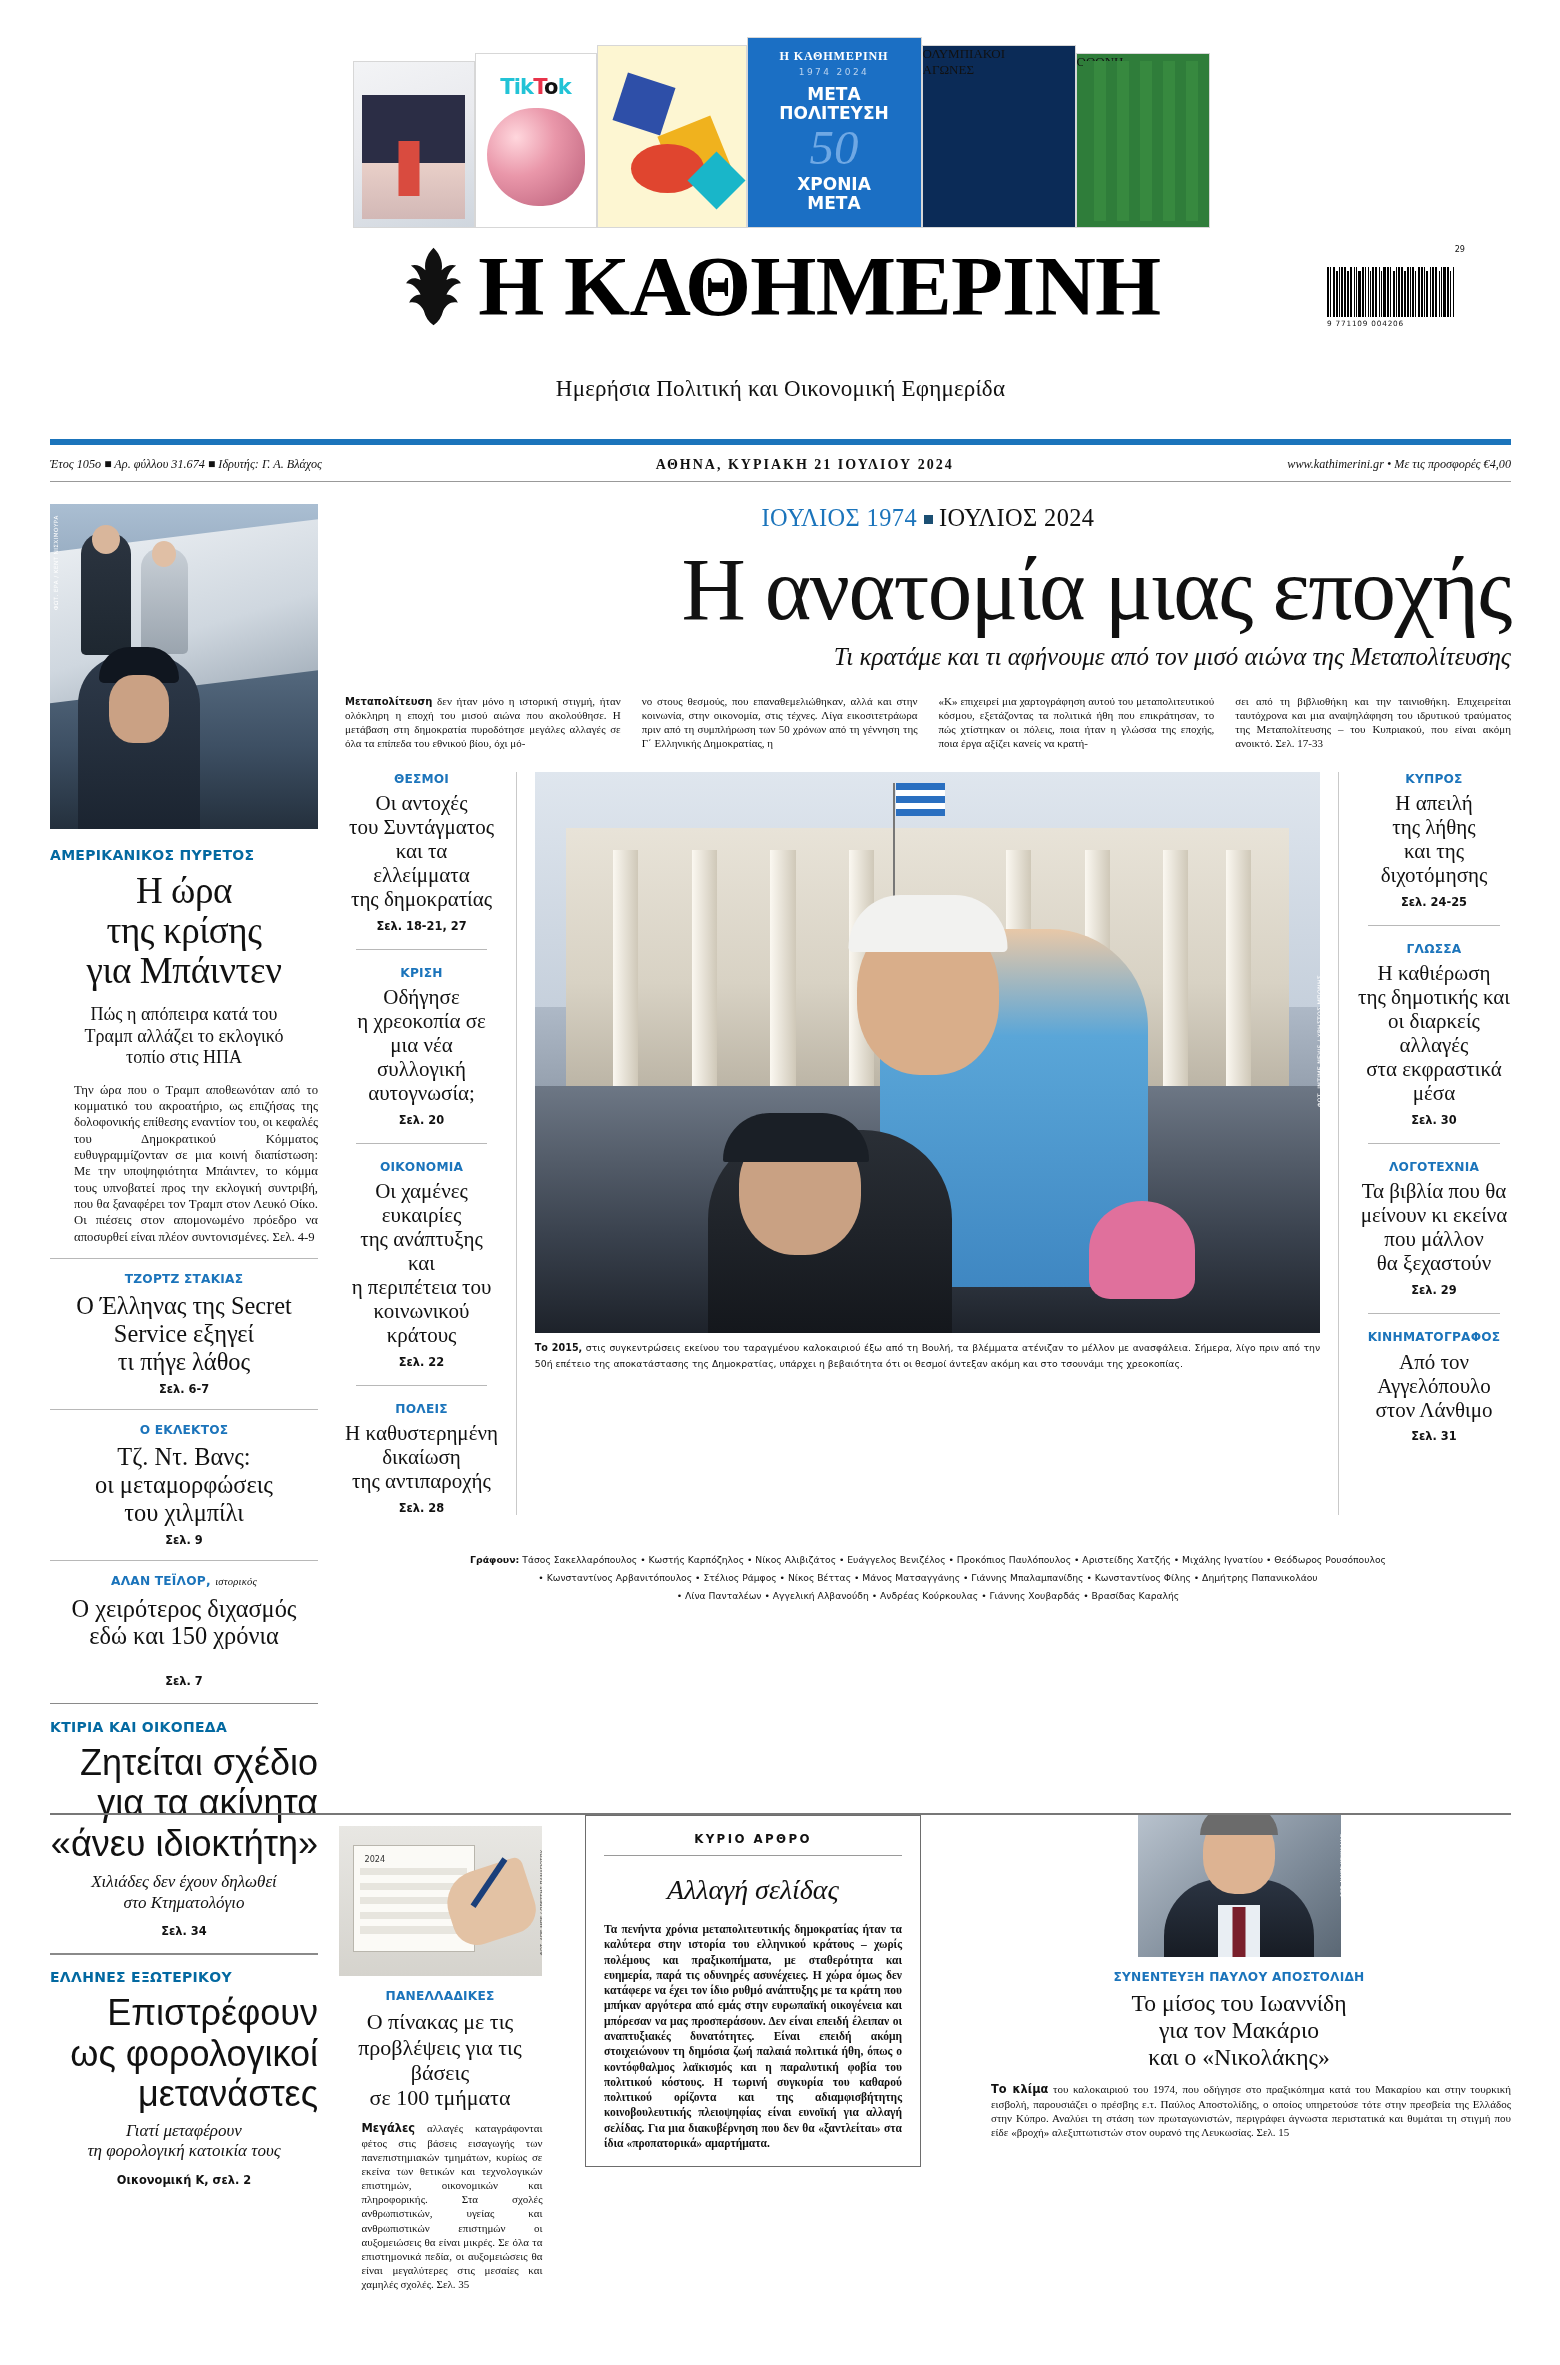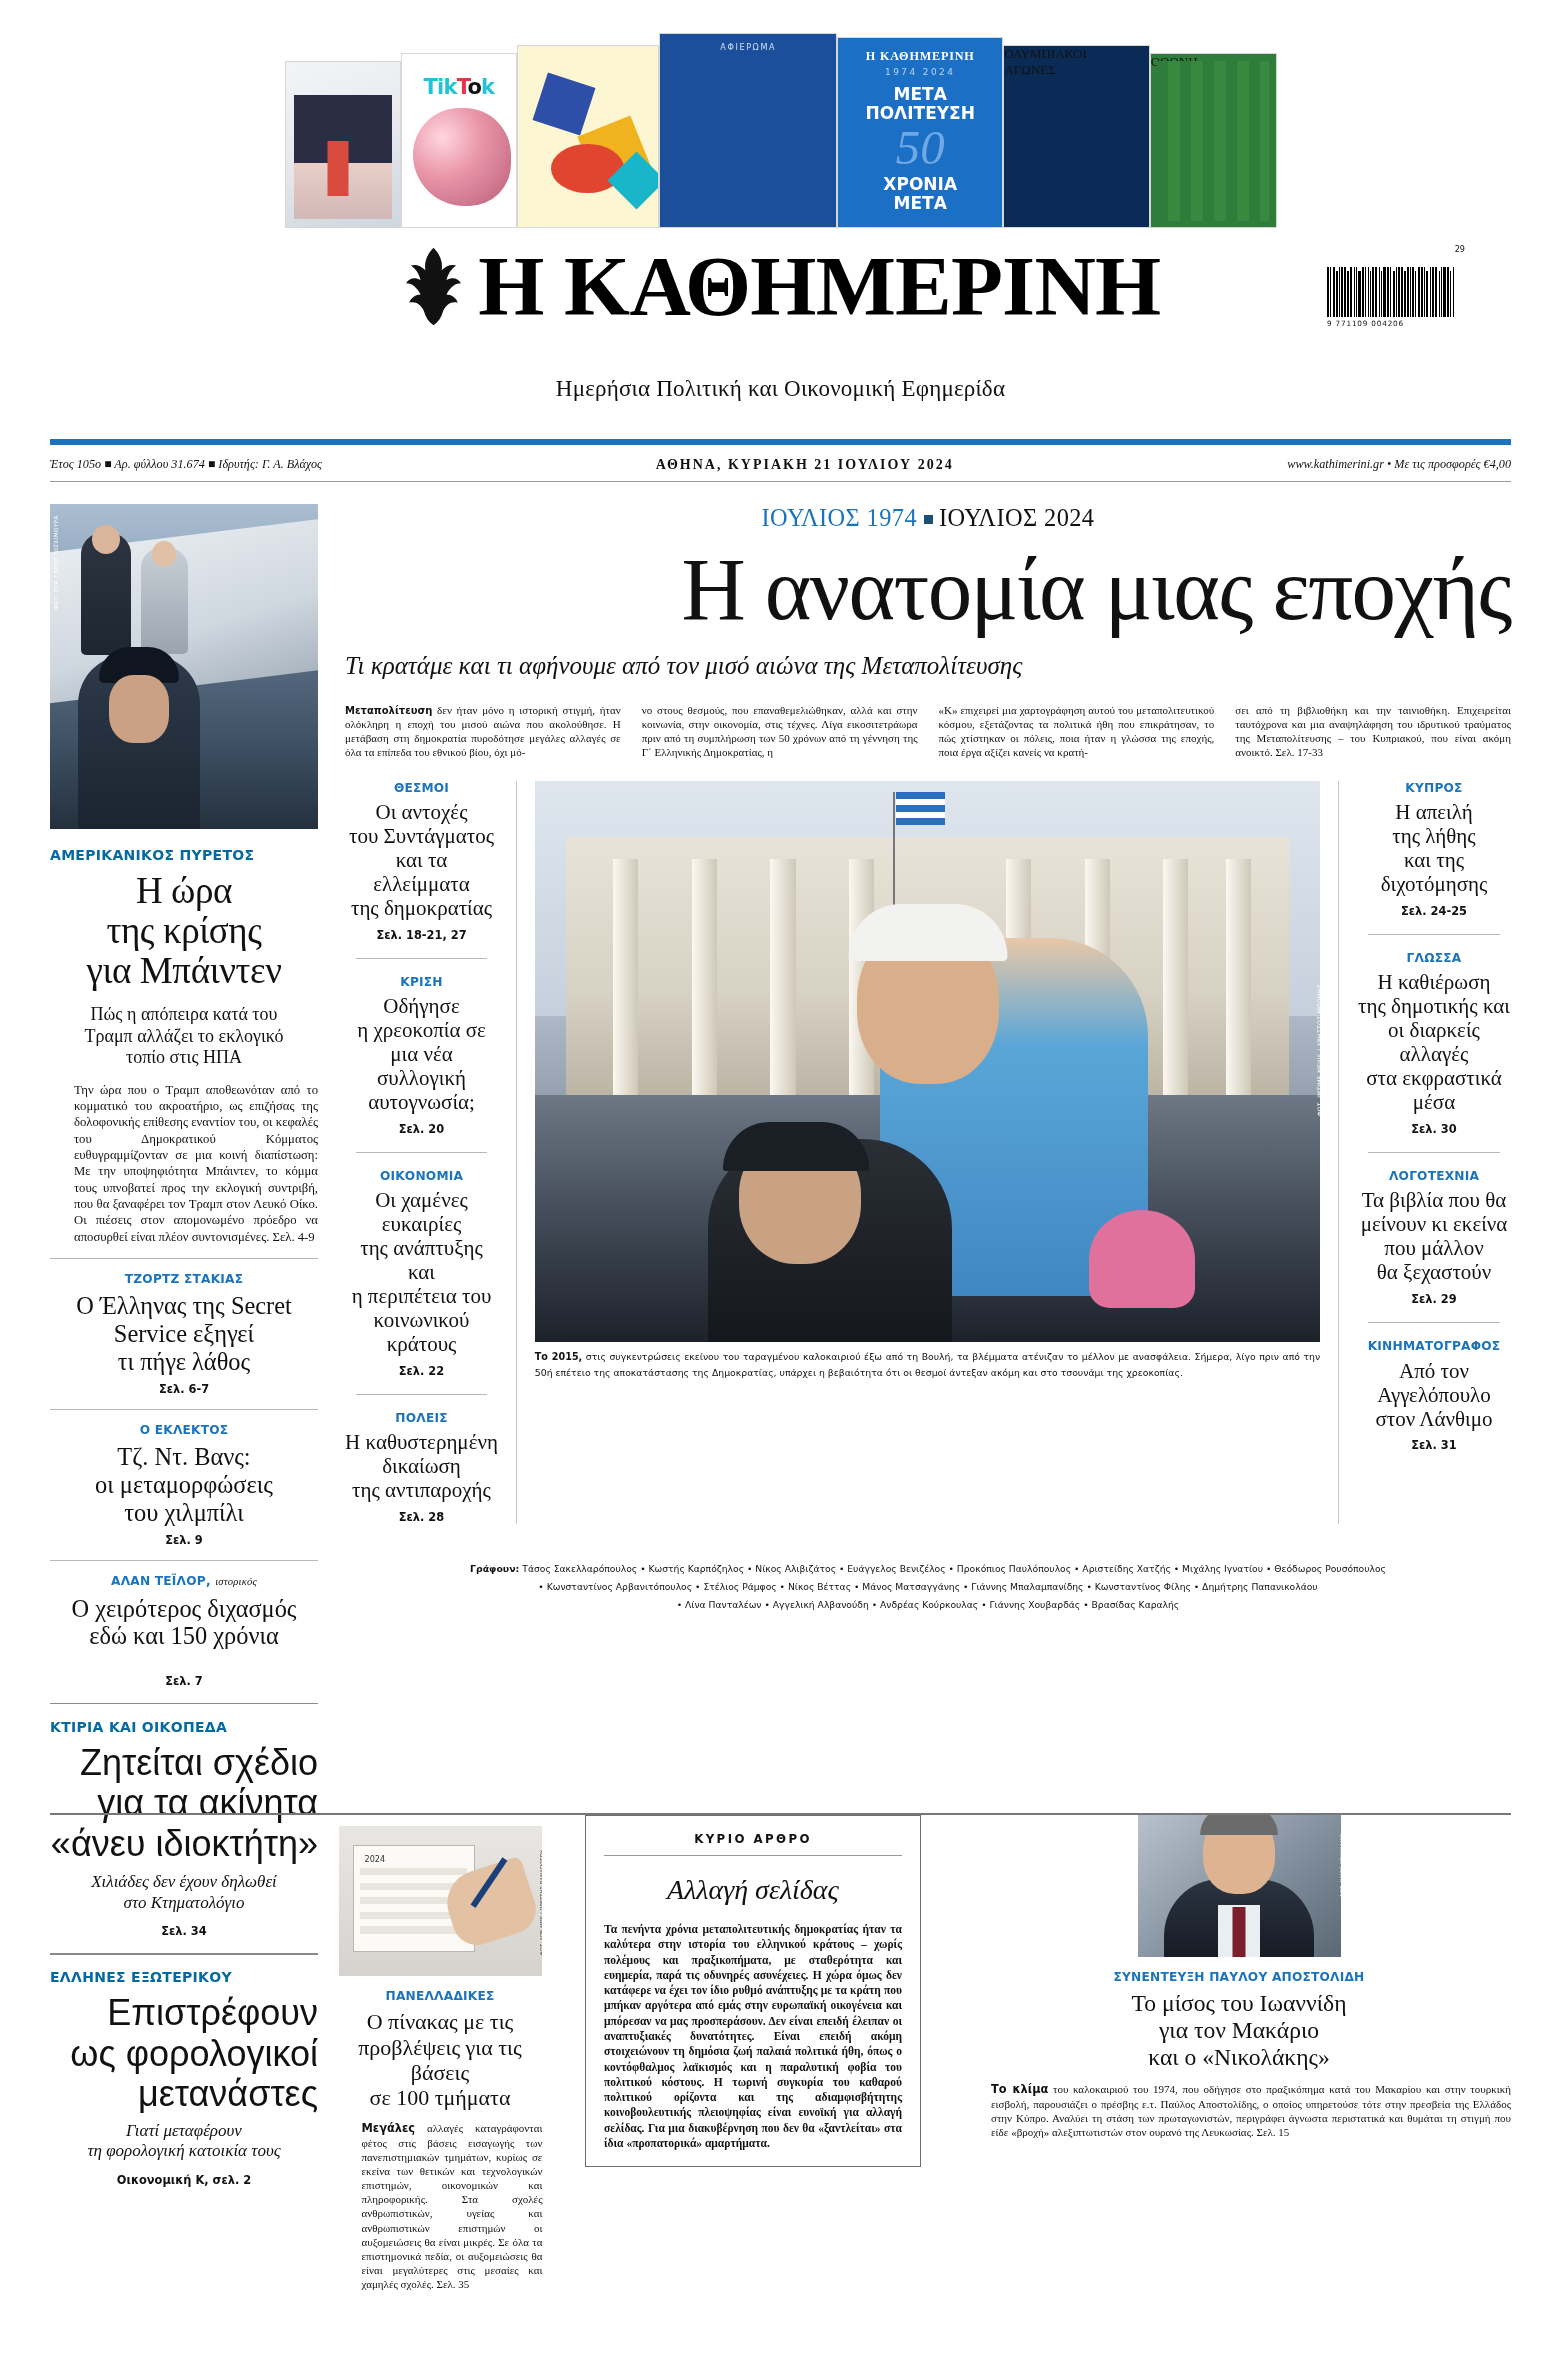--- a/index.html
+++ b/index.html
@@ -134,22 +134,22 @@
 
   
   .center { position:absolute; left:345px; top:504px; width:1166px; }
   .topkicker { text-align:center; font-family:"Liberation Serif",serif; font-size:24.4px;
      letter-spacing:0.4px; }
   .topkicker .blue { color:#1b74bb; }
   .topkicker .sq { display:inline-block; width:9px; height:9px; background:#1b4f73;
      margin:0 6.5px 2.4px 6.5px; }
   .main-headline { text-align:right; font-family:"Liberation Serif",serif;
      font-size:89px; line-height:1.0; letter-spacing:-1.6px; margin-top:13px; }
-  .main-deck { text-align:left; font-family:"Liberation Serif",serif; font-style:italic;
-     font-size:25px; margin-top:18px; }
+  .main-deck { text-align:right; font-family:"Liberation Serif",serif; font-style:italic;
+     font-size:25px; margin-top:9px; }
 
   .lede-row { display:flex; gap:21px; margin-top:24.4px; }
   .lede-col { flex:1; font-family:"Liberation Serif",serif; font-size:11px;
      line-height:1.26; text-align:justify; }
   .lede-col b { font-family:"DejaVu Sans",sans-serif; font-size:10px; }
 
   .mid-grid { display:flex; gap:0; margin-top:21px; }
   .mg-col-l { width:171px; padding-right:18px; }
   .mg-col-r { width:172px; padding-left:18px; }
   .mg-photo { flex:1; position:relative; }
@@ -256,23 +256,20 @@
     <div class="promo-cover pc2">
       <div class="blob"></div>
       <div class="tik"><span class="tik-cy">Tik</span><span class="tik-red">T</span>o<span class="tik-cy">k</span></div>
     </div>
     <div class="promo-cover pc3">
       <div class="shapeA"></div>
         <div class="shapeB"></div>
         <div class="shapeC"></div>
         <div class="shapeD"></div>
     </div>
-    <div class="promo-cover pc4">
-      <div class="y1">ΑΦΙΕΡΩΜΑ</div>
-    </div>
     <div class="promo-cover pc5">
       <div class="kath-head">Η ΚΑΘΗΜΕΡΙΝΗ</div>
       <div class="kath-years">1974   2024</div>
       <div class="kath-meta">
         <span>ΜΕΤΑ</span><br><span>ΠΟΛΙΤΕΥΣΗ</span>
       </div>
       <div class="kath-50">50</div>
       <div class="kath-50b">
         <span>ΧΡΟΝΙΑ</span><br><span>ΜΕΤΑ</span>
       </div>

